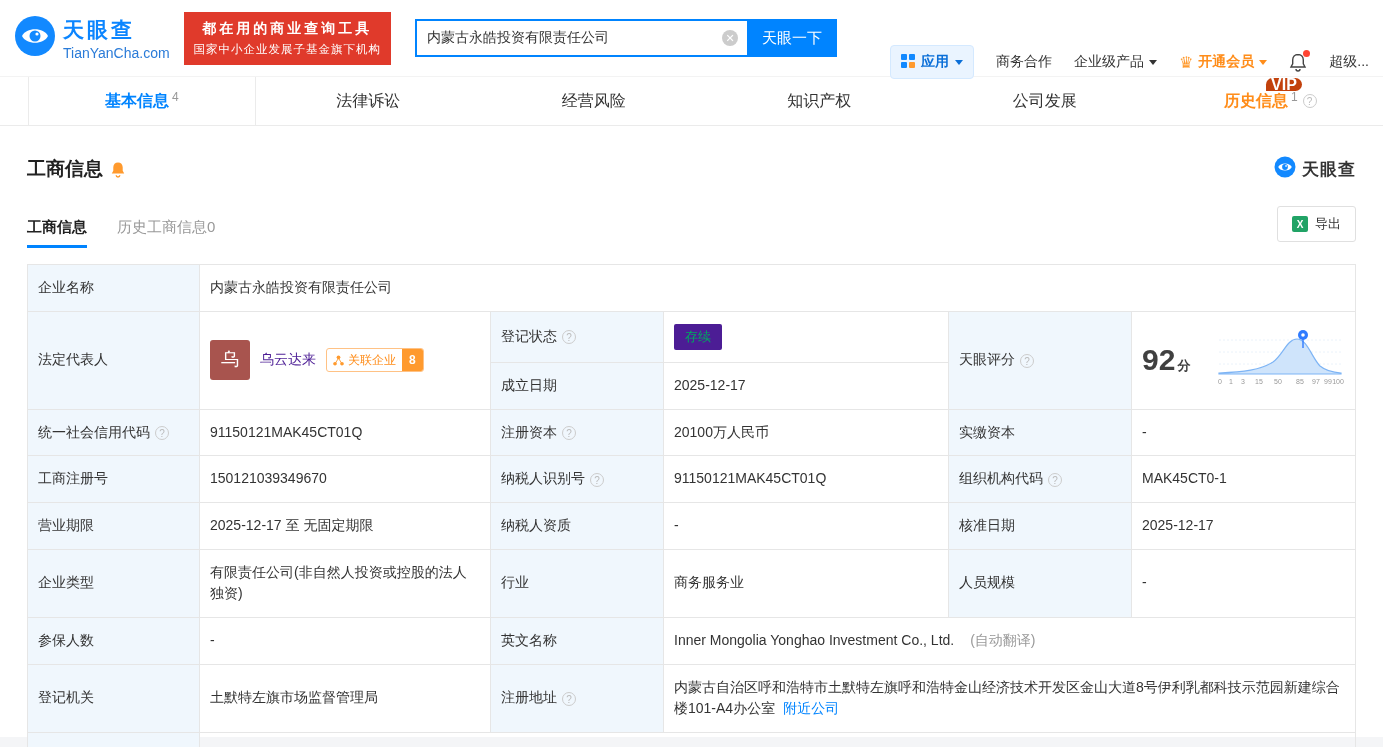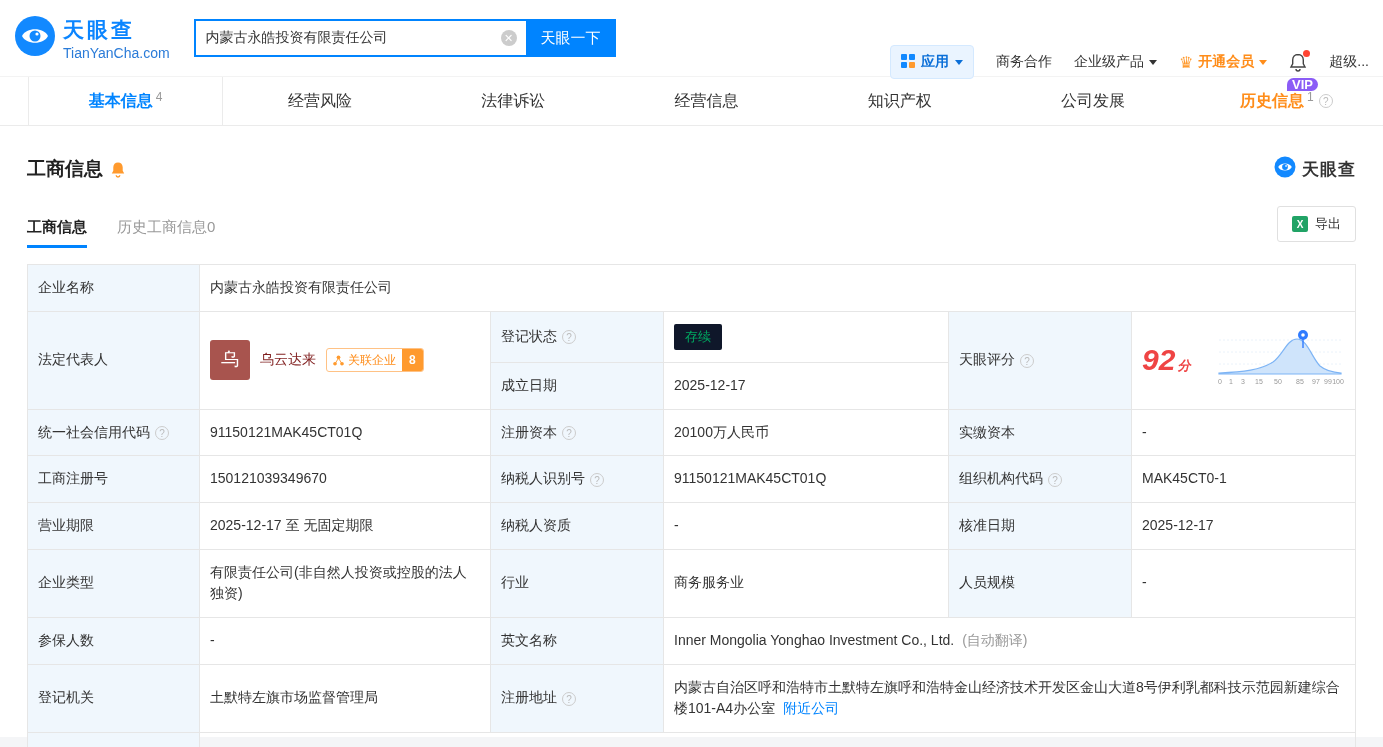--- a/index.html
+++ b/index.html
@@ -60,22 +60,22 @@
   .anchor-tabs { display: flex; height: 50px; border-bottom: 1px solid #ebebeb; border-top: 1px solid #f3f3f3; }
   .anchor-tab {
     flex: 1; display: flex; align-items: center; justify-content: center;
     font-size: 16px; color: #333; cursor: pointer; position: relative;
   }
   .anchor-tab.active { color: #0084ff; font-weight: bold; border-left: 1px solid #ebebeb; border-right: 1px solid #ebebeb; margin-left: 28px; }
   .anchor-tab.history { color: #ff8d1a; font-weight: bold; }
   .tab-count { font-size: 12px; color: #999; margin-left: 3px; transform: translateY(-4px); font-weight: normal; }
   .tab-label-wrap { position: relative; display: inline-flex; align-items: center; }
   .vip-tag {
-    position: absolute; top: -13px; right: -14px; background: #8b5cf6; color: #fff;
-    font-size: 13px; font-weight: bold; line-height: 13px; padding: 0 5px;
+    position: absolute; top: -13px; right: -14px; background: #c2410c; color: #fff;
+    font-size: 16px; font-weight: bold; line-height: 13px; padding: 0 5px;
     border-radius: 7px 7px 7px 0;
   }
   .help {
     display: inline-block; width: 14px; height: 14px; border: 1px solid #ccc; color: #bbb;
     border-radius: 50%; font-size: 10px; line-height: 13px; text-align: center;
     margin-left: 5px; vertical-align: middle; font-weight: normal;
   }
 
   
   .main { padding: 0 27px; }
@@ -107,33 +107,33 @@
     line-height: 1.55; word-break: break-all; vertical-align: middle;
   }
   .info-table td.lbl { background: #f0f7fd; }
   .sub-row td { height: 45px; }
 
   .legal { display: flex; align-items: center; gap: 10px; flex-wrap: wrap; }
   .avatar {
     width: 40px; height: 40px; background: #a8544e; color: #fff; display: flex;
     align-items: center; justify-content: center; font-size: 18px; border-radius: 3px; flex: none;
   }
-  .rep-name { color: #7f1d1d; cursor: pointer; text-decoration: none; }
+  .rep-name { color: #4c1d95; cursor: pointer; text-decoration: none; }
   .rel-badge { display: inline-flex; align-items: stretch; border: 1px solid #ffc285; border-radius: 3px; overflow: hidden; font-size: 12px; color: #ff8d1a; cursor: pointer; }
   .rel-badge .txt { padding: 2px 6px; display: inline-flex; align-items: center; gap: 4px; }
   .rel-badge .cnt { background: #ff9a2e; color: #fff; padding: 2px 7px; font-weight: bold; display: flex; align-items: center; }
 
-  .status-badge { display: inline-block; background: #0f172a; color: #00a860; padding: 3px 11px; font-size: 13px; border-radius: 2px; }
+  .status-badge { display: inline-block; background: #4c1d95; color: #00a860; padding: 3px 11px; font-size: 13px; border-radius: 2px; }
 
   .score-cell { display: flex; align-items: center; justify-content: space-between; gap: 8px; }
-  .score-num { color: #ef4444; font-size: 30px; font-weight: bold; flex: none; font-style: italic; }
+  .score-num { color: #404040; font-size: 30px; font-weight: bold; flex: none; }
   .score-unit { font-size: 13px; font-weight: bold; margin-left: 2px; }
   .score-chart { flex: none; cursor: pointer; }
 
-  .note { color: #999; margin-left: 8px; }
+  .note { color: #999; margin-left: 16px; }
   .addr-link { color: #0084ff; cursor: pointer; white-space: nowrap; margin-left: 8px; text-decoration: none; }
 </style>
 </head>
 <body>
 
 <div class="page">
 
   <header class="topbar">
     <div class="logo">
       <span>
@@ -143,20 +143,24 @@
             <circle cx="21" cy="21" r="5.5" fill="#1289ff"></circle>
             <circle cx="23" cy="19" r="1.6" fill="#fff"></circle>
           </svg>
       </span>
       <span class="logo-text">
         <div class="cn">天眼查</div>
         <div class="en">TianYanCha.com</div>
       </span>
     </div>
 
+    <div class="promo">
+      <div class="l1">都在用的商业查询工具</div>
+      <div class="l2">国家中小企业发展子基金旗下机构</div>
+    </div>
 
     <div class="search-block">
       <div class="search-row">
         <span class="search-input-wrap">
           <input class="search-input" type="text" value="内蒙古永皓投资有限责任公司" style="">
           <span class="clear-icon">✕</span>
         </span>
         <button class="search-btn">天眼一下</button>
       </div>
     </div>
@@ -194,27 +198,24 @@
       <span class="nav-link">超级...</span>
     </nav>
   </header>
 
   <nav class="anchor-tabs">
     <div class="anchor-tab active">
       <span>基本信息</span>
       <span class="tab-count">4</span>
     </div>
     <div class="anchor-tab">
+      <span>法律诉讼</span>
+    </div>
+    <div class="anchor-tab">
       <span>经营风险</span>
-    </div>
-    <div class="anchor-tab">
-      <span>法律诉讼</span>
-    </div>
-    <div class="anchor-tab">
-      <span>经营信息</span>
     </div>
     <div class="anchor-tab">
       <span>知识产权</span>
     </div>
     <div class="anchor-tab">
       <span>公司发展</span>
     </div>
     <div class="anchor-tab history">
       <span class="tab-label-wrap">
         <span>历史信息</span>

